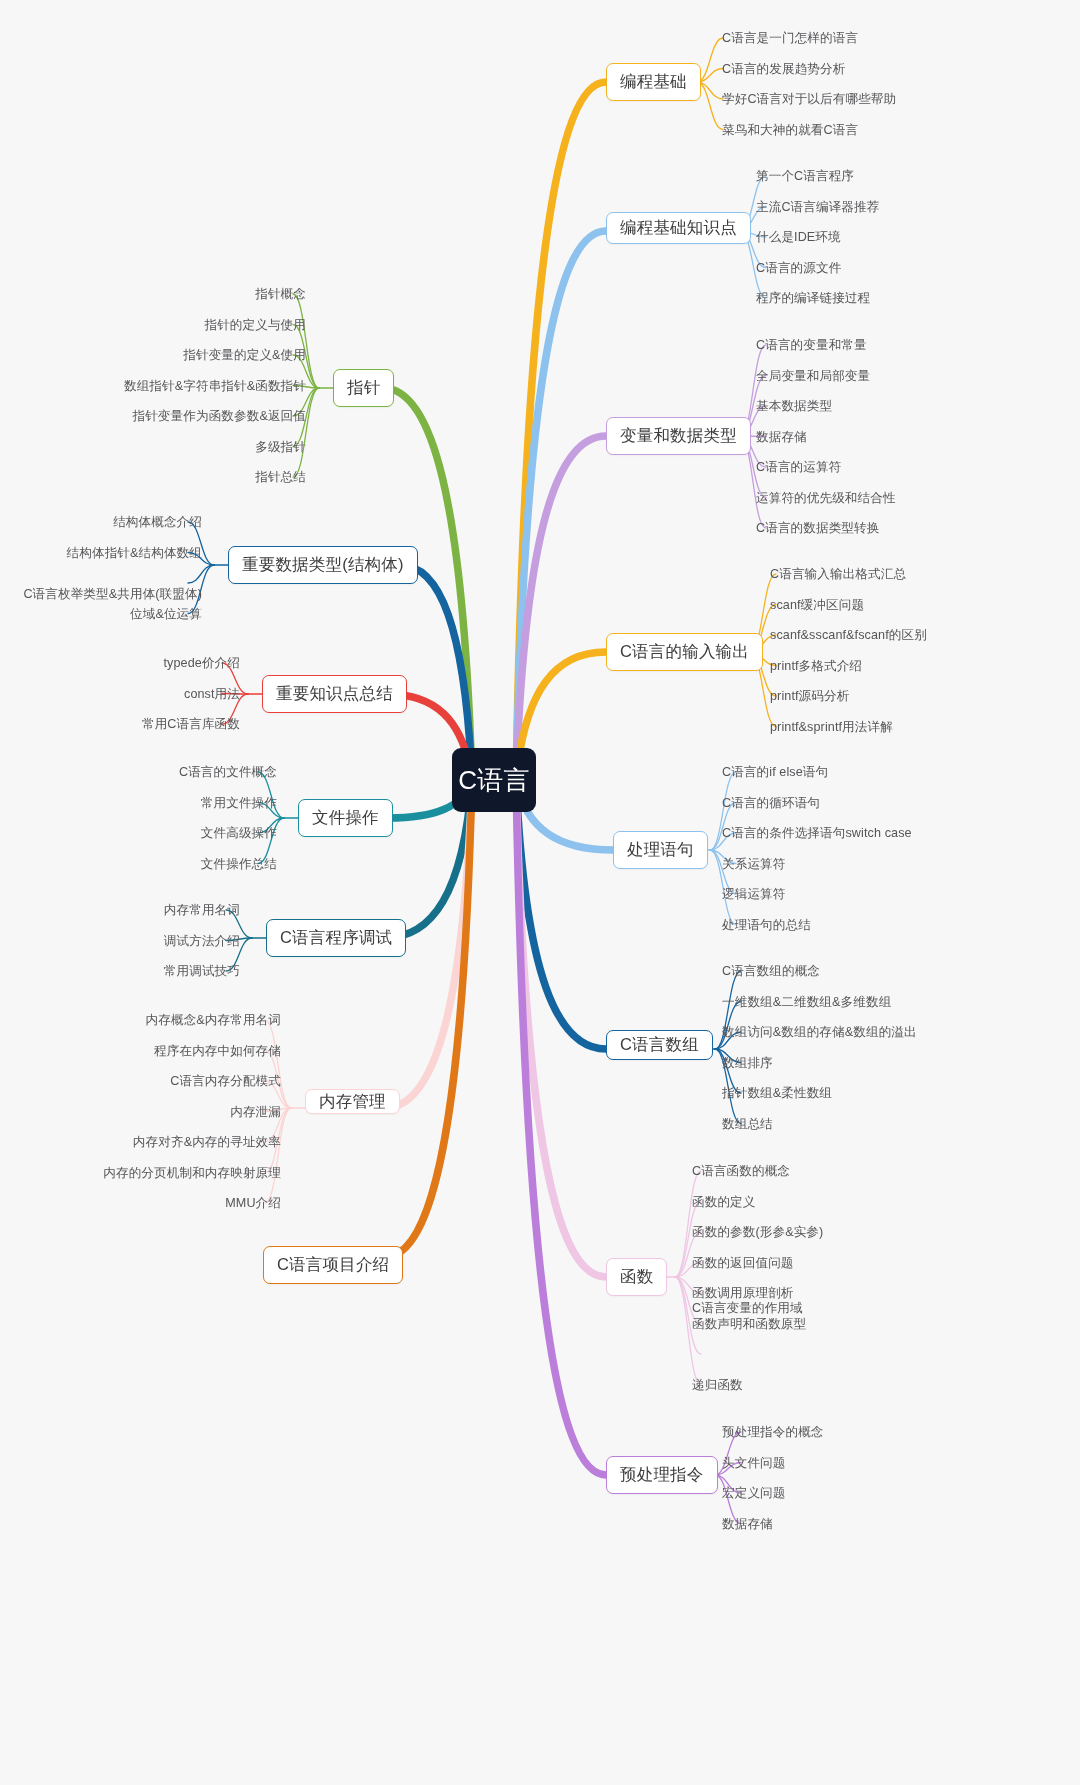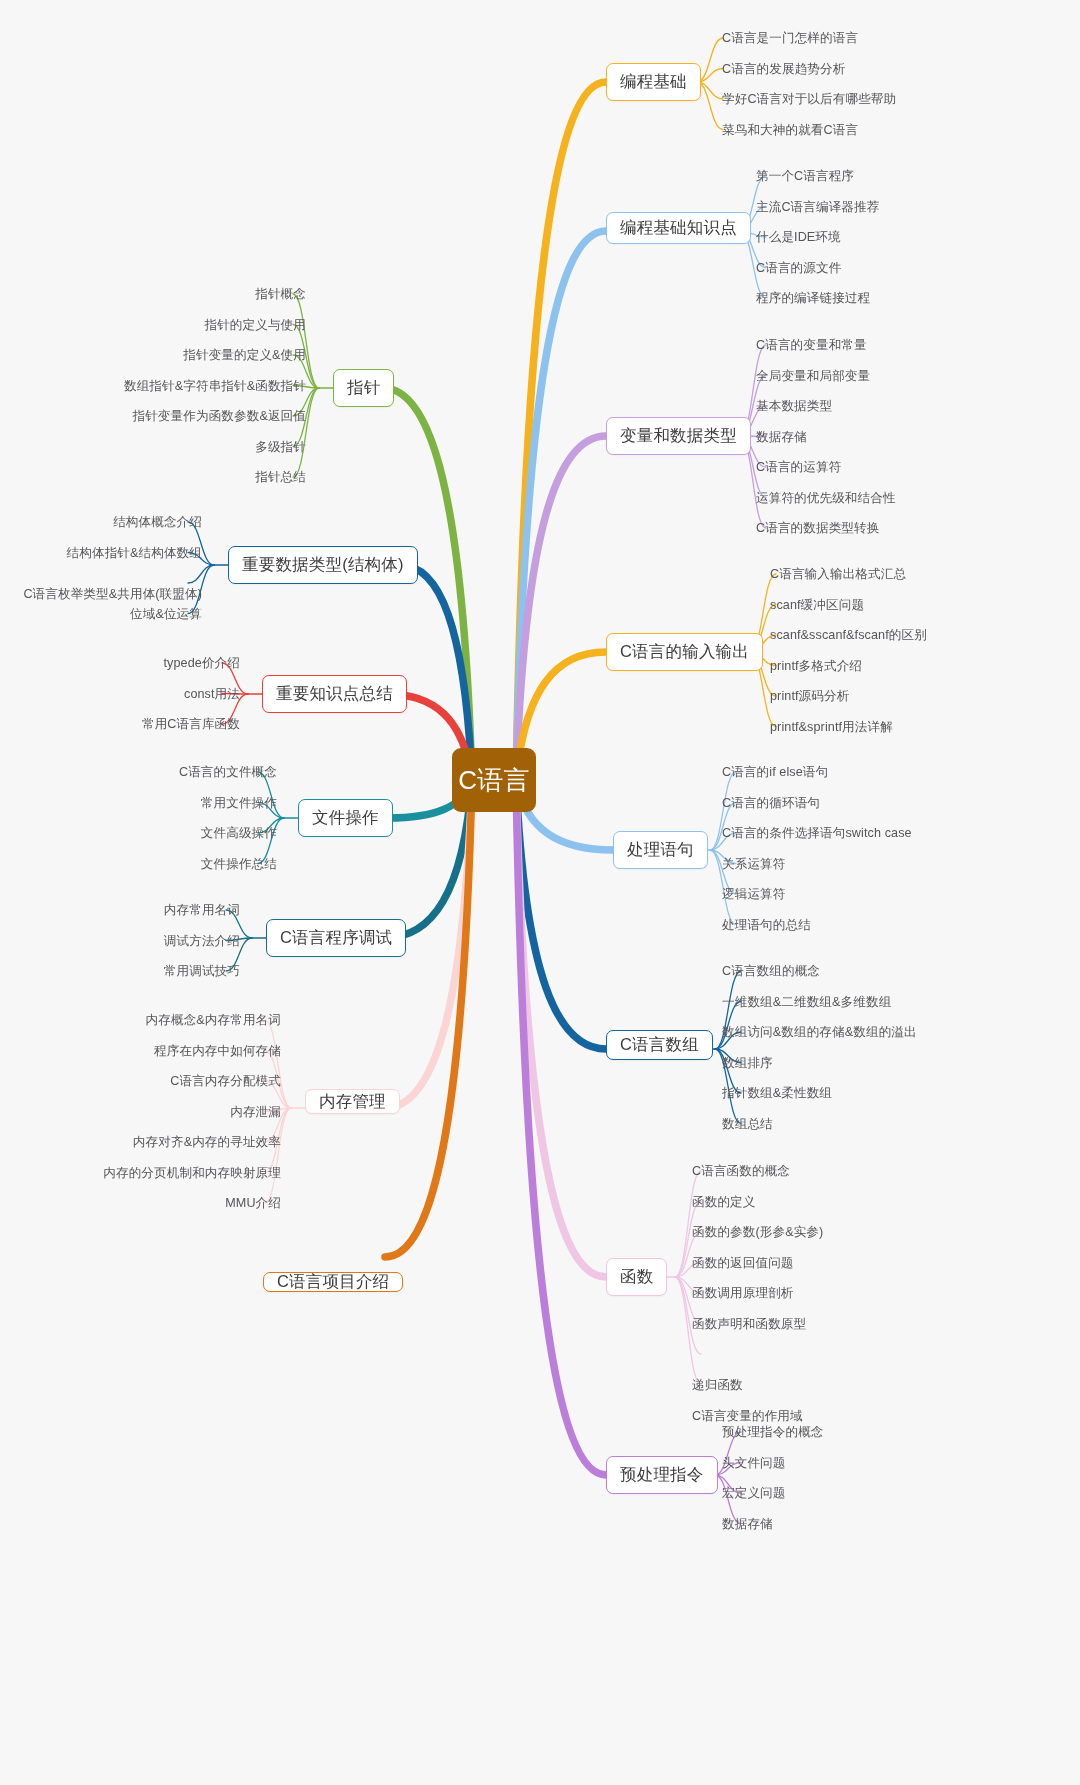--- a/index.html
+++ b/index.html
@@ -36,21 +36,21 @@
     border-radius: 7px;
     display: flex;
     align-items: center;
     justify-content: center;
     color: #3c3c3c;
     white-space: nowrap;
     letter-spacing: 0.2px;
     box-shadow: 0 1px 2px rgba(0,0,0,0.04);
   }
   .node.root {
-    background: #a16207;
+    background: #0f172a;
     border: none;
     color: #ffffff;
     font-size: 26px;
     border-radius: 9px;
     box-shadow: none;
   }
   .node.branch {
     font-size: 16.5px;
     padding: 0 13px;
     height: 38px;
@@ -233,21 +233,21 @@
       <div class="leaf r" style="top: 1116.5px; left: 722px;"><span>数组总结</span></div>
       <div class="node branch" style="left: 606px; top: 1258px; min-width: 55px; height: 38px; border-color: rgb(239, 198, 228);">
         <span>函数</span>
       </div>
       <div class="leaf r" style="top: 1164px; left: 692px;"><span>C语言函数的概念</span></div>
       <div class="leaf r" style="top: 1194.5px; left: 692px;"><span>函数的定义</span></div>
       <div class="leaf r" style="top: 1225px; left: 692px;"><span>函数的参数(形参&amp;实参)</span></div>
       <div class="leaf r" style="top: 1255.5px; left: 692px;"><span>函数的返回值问题</span></div>
       <div class="leaf r" style="top: 1286px; left: 692px;"><span>函数调用原理剖析</span></div>
       <div class="leaf r" style="top: 1316.5px; left: 692px;"><span>函数声明和函数原型</span></div>
-      <div class="leaf r" style="top: 1409px; left: 692px;"><span>C语言变量的作用域</span></div>
+      <div class="leaf r" style="top: 1301px; left: 692px;"><span>C语言变量的作用域</span></div>
       <div class="leaf r" style="top: 1377.5px; left: 692px;"><span>递归函数</span></div>
       <div class="node branch" style="left: 606px; top: 1456px; min-width: 95px; height: 38px; border-color: rgb(187, 126, 219);">
         <span>预处理指令</span>
       </div>
       <div class="leaf r" style="top: 1425px; left: 722px;"><span>预处理指令的概念</span></div>
       <div class="leaf r" style="top: 1455.5px; left: 722px;"><span>头文件问题</span></div>
       <div class="leaf r" style="top: 1486px; left: 722px;"><span>宏定义问题</span></div>
       <div class="leaf r" style="top: 1516.5px; left: 722px;"><span>数据存储</span></div>
       <div class="node branch" style="left: 333px; top: 369px; min-width: 50px; height: 38px; border-color: rgb(124, 179, 66);">
         <span>指针</span>
@@ -288,17 +288,17 @@
       <div class="node branch" style="left: 305px; top: 1089px; min-width: 80px; height: 25px; border-color: rgb(251, 212, 212);">
         <span>内存管理</span>
       </div>
       <div class="leaf l" style="top: 1013px; right: 799px;"><span>内存概念&amp;内存常用名词</span></div>
       <div class="leaf l" style="top: 1043.5px; right: 799px;"><span>程序在内存中如何存储</span></div>
       <div class="leaf l" style="top: 1074px; right: 799px;"><span>C语言内存分配模式</span></div>
       <div class="leaf l" style="top: 1104.5px; right: 799px;"><span>内存泄漏</span></div>
       <div class="leaf l" style="top: 1135px; right: 799px;"><span>内存对齐&amp;内存的寻址效率</span></div>
       <div class="leaf l" style="top: 1165.5px; right: 799px;"><span>内存的分页机制和内存映射原理</span></div>
       <div class="leaf l" style="top: 1196px; right: 799px;"><span>MMU介绍</span></div>
-      <div class="node branch" style="left: 263px; top: 1272px; min-width: 122px; height: 20px; border-color: rgb(224, 120, 24);">
+      <div class="node branch" style="left: 263px; top: 1246px; min-width: 122px; height: 38px; border-color: rgb(224, 120, 24);">
         <span>C语言项目介绍</span>
       </div>
     </div>
 </div>
 
 </body></html>

